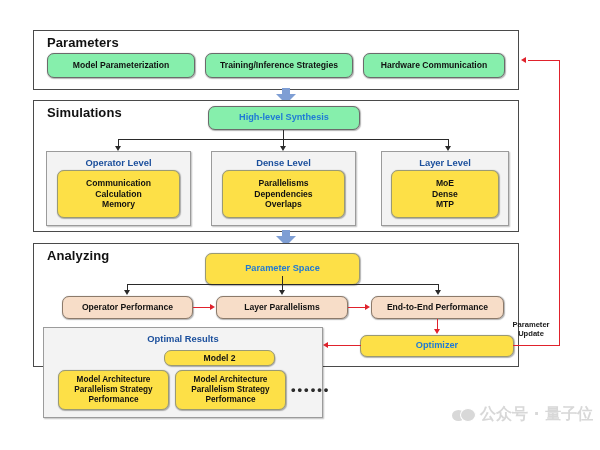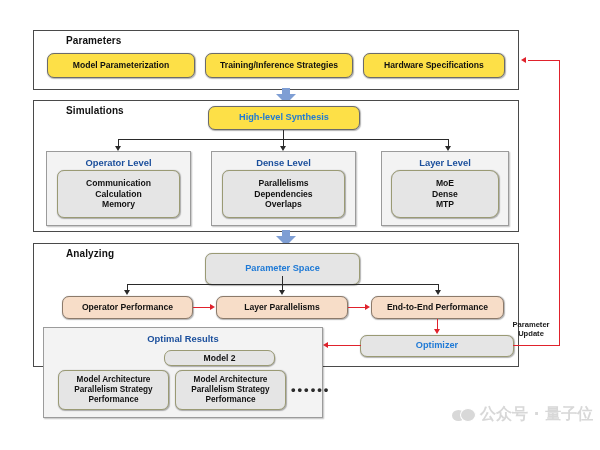--- a/index.html
+++ b/index.html
@@ -9,35 +9,35 @@
     overflow:hidden;position:relative;
   }
   .stage{position:absolute;left:0;top:0;width:600px;height:450px;}
 
   
   .section{
     position:absolute;background:#ffffff;
     border:1.5px solid #4a4a4a;box-sizing:border-box;
   }
   .section-title{
-    position:absolute;left:24px;top:4px;
-    font-size:10px;font-weight:bold;color:#111;letter-spacing:.1px;padding-left:8px;
+    position:absolute;left:5px;top:4px;
+    font-size:13px;font-weight:bold;color:#111;letter-spacing:.1px;padding-left:8px;
   }
 
   
   .node{
     position:absolute;box-sizing:border-box;
     border:1.4px solid #6b6b6b;border-radius:7px;
-    background:#fde047;
+    background:#86efac;
     display:flex;align-items:center;justify-content:center;
     text-align:center;font-weight:bold;color:#111;
     font-size:8.6px;line-height:1.22;
     box-shadow:0.6px 0.9px 1.1px rgba(0,0,0,.30);
   }
-  .node.cream{background:#e5e5e5;border-color:#9a9a74;}
+  .node.cream{background:#fde047;border-color:#9a9a74;}
   .node.peach{background:#f7ddc8;border-color:#8c7a6a;}
   .node.blue-text{color:#1f7ad6;}
   .node.plain{box-shadow:0.6px 0.9px 1.1px rgba(0,0,0,.30);}
 
   
   .panel{
     position:absolute;box-sizing:border-box;
     background:#f3f3f3;border:1.2px solid #9b9b9b;
     box-shadow:0.7px 1px 1.3px rgba(0,0,0,.25);
   }
@@ -83,21 +83,21 @@
 </head>
 <body>
 
 <div class="stage">
 
   <div class="section" style="left:33px;top:30px;width:486px;height:60px;">
     <div class="section-title">Parameters</div>
   </div>
   <div class="node plain" style="left:47px;top:53px;width:148px;height:25px;">Model Parameterization</div>
   <div class="node plain" style="left:205px;top:53px;width:148px;height:25px;">Training/Inference Strategies</div>
-  <div class="node plain" style="left:363px;top:53px;width:142px;height:25px;">Hardware Specifications</div>
+  <div class="node plain" style="left:363px;top:53px;width:142px;height:25px;">Hardware Communication</div>
 
   <div class="blockarrow" style="left:276px;top:88px;">
     <div class="shaft"></div>
     <div class="head"></div>
   </div>
 
   <div class="section" style="left:33px;top:100px;width:486px;height:132px;">
     <div class="section-title">Simulations</div>
   </div>
 
@@ -122,21 +122,21 @@
   <div class="panel" style="left:211px;top:151px;width:145px;height:75px;">
     <div class="panel-head">Dense Level</div>
   </div>
   <div class="node cream" style="left:222px;top:170px;width:123px;height:48px;white-space:pre-line;">Parallelisms
 Dependencies
 Overlaps</div>
 
   <div class="panel" style="left:381px;top:151px;width:128px;height:75px;">
     <div class="panel-head">Layer Level</div>
   </div>
-  <div class="node cream" style="left:391px;top:170px;width:108px;height:48px;white-space:pre-line;border-radius:9px;">MoE
+  <div class="node cream" style="left:391px;top:170px;width:108px;height:48px;white-space:pre-line;">MoE
 Dense
 MTP</div>
 
   <div class="blockarrow" style="left:276px;top:230px;">
     <div class="shaft"></div>
     <div class="head"></div>
   </div>
 
   <div class="section" style="left:33px;top:243px;width:486px;height:124px;">
     <div class="section-title">Analyzing</div>

